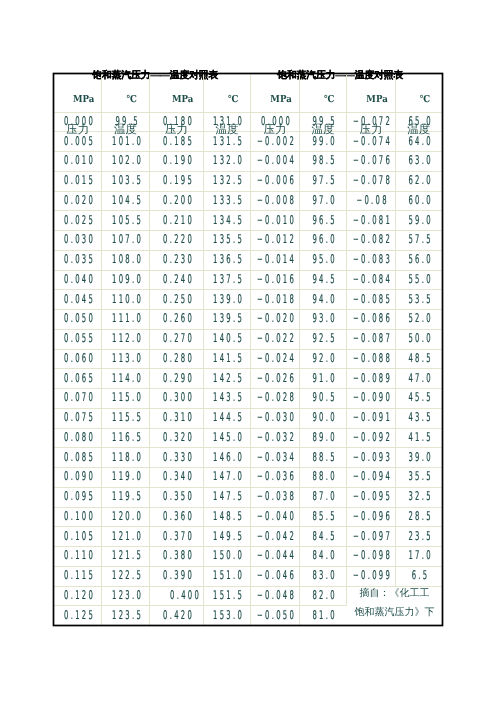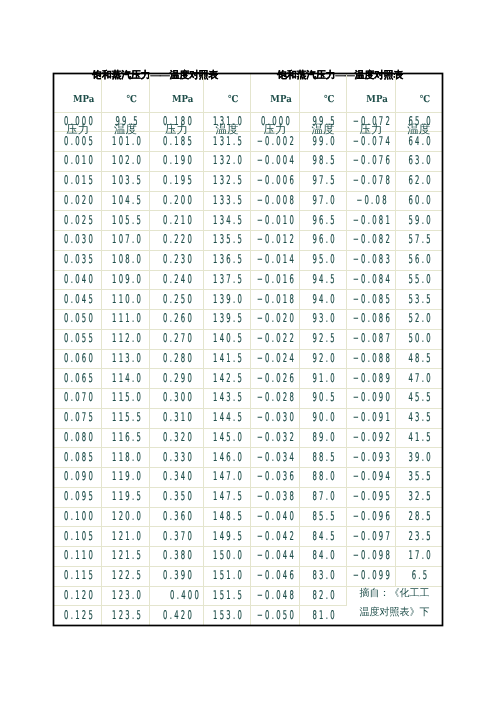--- a/index.html
+++ b/index.html
@@ -840,21 +840,21 @@
             <span>151.5</span>
           </td>
           <td class="num">
             <span>−0.048</span>
           </td>
           <td class="num">
             <span>82.0</span>
           </td>
           <td class="note" colspan="2" rowspan="2">
             <div>摘自：《化工工</div>
-            <div>温度对照表》下</div>
+            <div>饱和蒸汽压力》下</div>
           </td>
         </tr>
         <tr>
           <td class="num">
             <span>0.125</span>
           </td>
           <td class="num">
             <span>123.5</span>
           </td>
           <td class="num">

